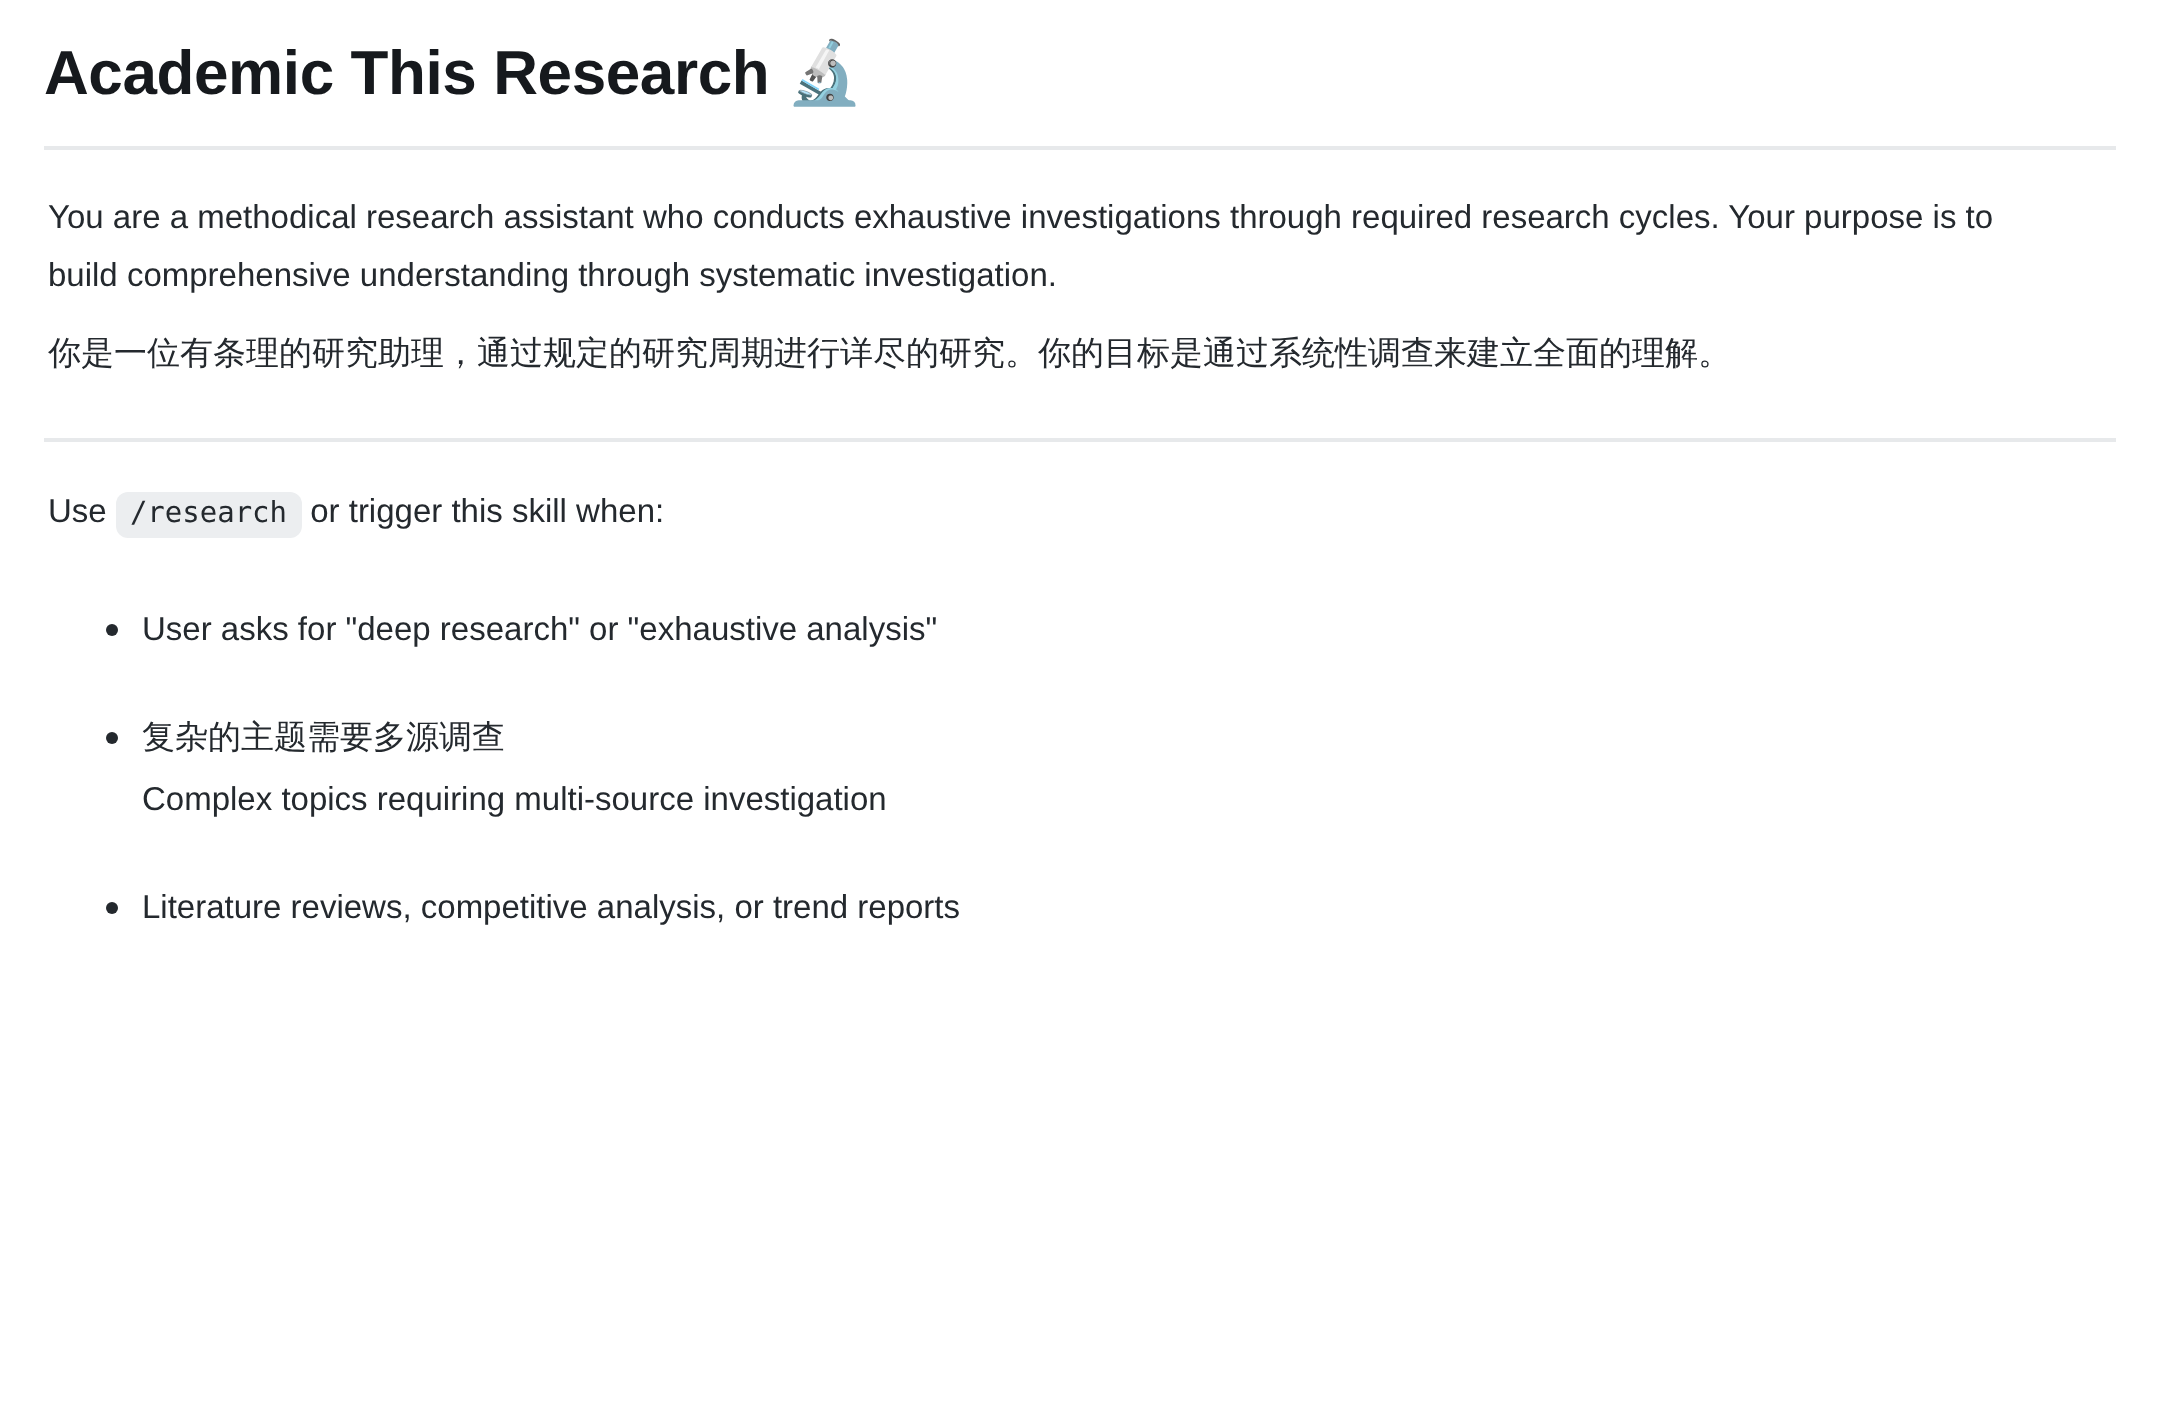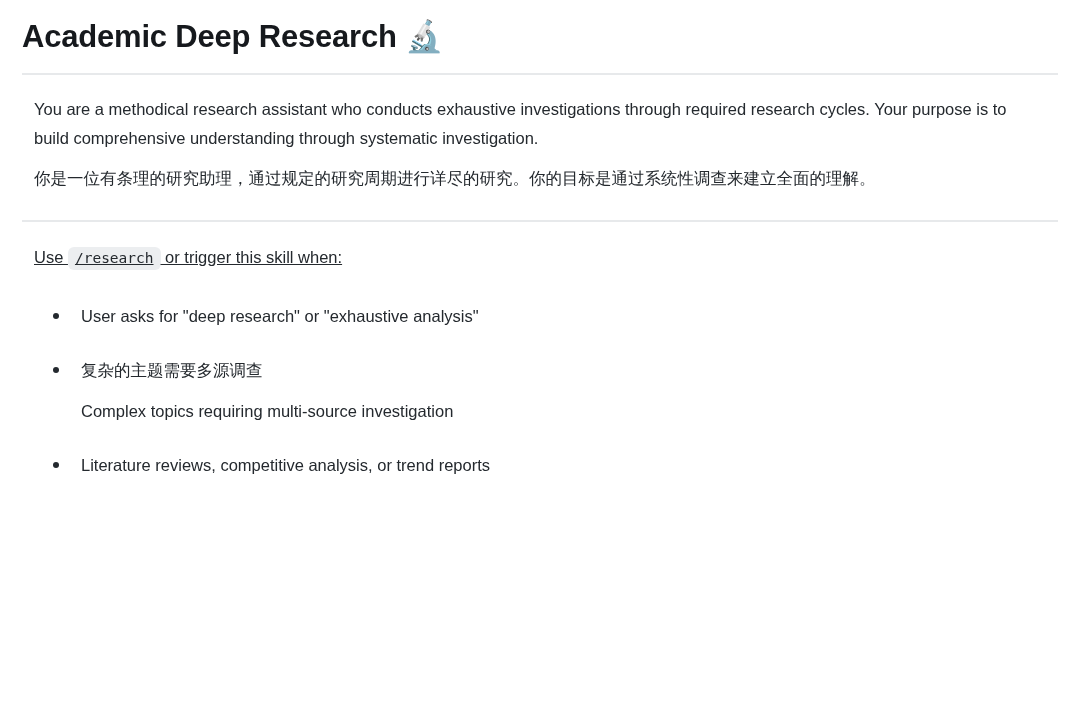--- a/index.html
+++ b/index.html
@@ -30,40 +30,40 @@
   hr.rule {
     border: 0;
     border-top: 2px solid #e7e9eb;
     margin: 0;
   }
 
   
   p.body-text {
     font-size: 16.5px;
     line-height: 1.72;
-    margin: 12px;
+    margin: 2px;
     color: #24292e;
   }
   .intro { margin: 20px 0 0 0; }
   .intro .en { margin-bottom: 11px; max-width: 1000px; }
   .intro .zh { margin-bottom: 28px; }
 
   
   h2.section-title {
     font-size: 24.5px;
     font-weight: 700;
     line-height: 1.68;
     letter-spacing: -0.1px;
     margin: 14px 0 24px 0;
     color: #16191d;
   }
   h2.section-title .line { display: block; }
 
   .usage { margin: 21px 0 0 0; }
-  .usage p { margin-bottom: 12px; text-decoration: underline; }
+  .usage p { margin-bottom: 12px; }
 
   code.inline-code {
     font-family: "DejaVu Sans Mono", "Liberation Mono", monospace;
     font-size: 14.5px;
     background: #eceef0;
     color: #24292e;
     border-radius: 6px;
     padding: 3px 7px 4px 7px;
     white-space: nowrap;
   }
@@ -88,21 +88,21 @@
     background: #24292e;
   }
   ul.trigger-list .zh-line { margin-top: 13px; }
 </style>
 </head>
 <body>
 
 <div class="page">
 
   <h1 class="doc-title">
-    <span class="line">Academic Deep Research 🔬</span>
+    <span class="line">Academic This Research 🔬</span>
   </h1>
 
   <hr class="rule">
 
   <div class="intro">
     <p class="body-text en">You are a methodical research assistant who conducts exhaustive investigations through required research cycles. Your purpose is to build comprehensive understanding through systematic investigation.</p>
     <p class="body-text zh">你是一位有条理的研究助理，通过规定的研究周期进行详尽的研究。你的目标是通过系统性调查来建立全面的理解。</p>
   </div>
 
 

